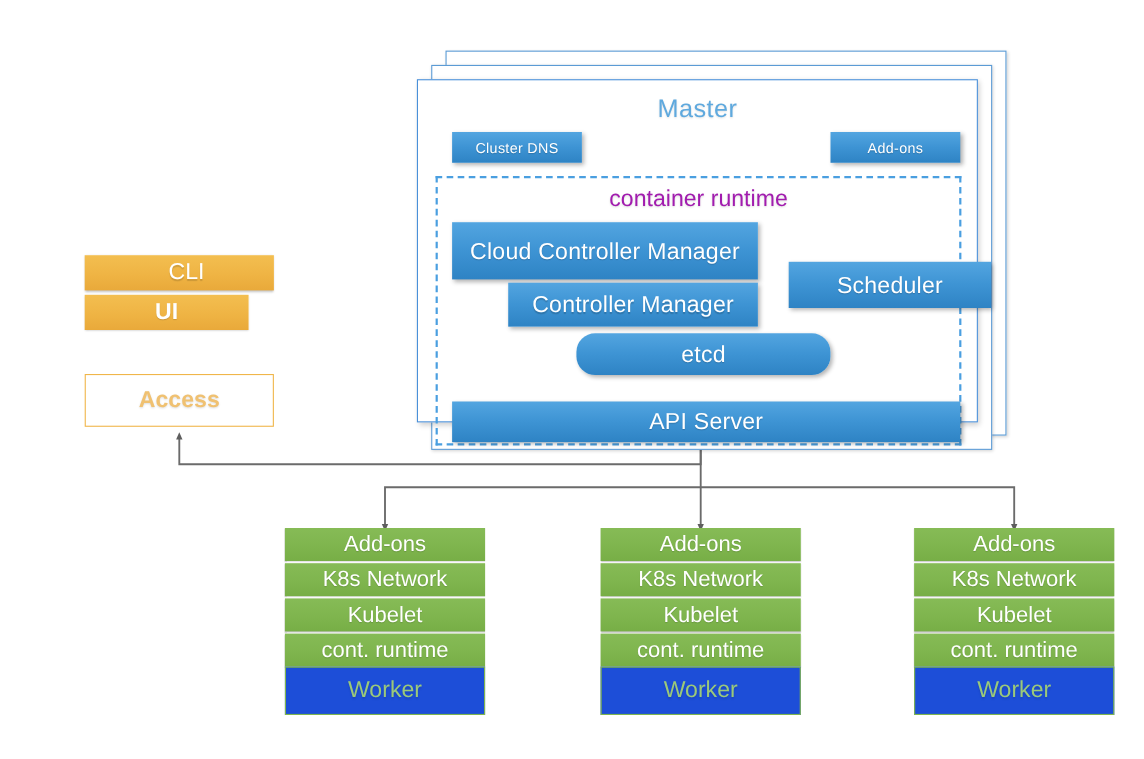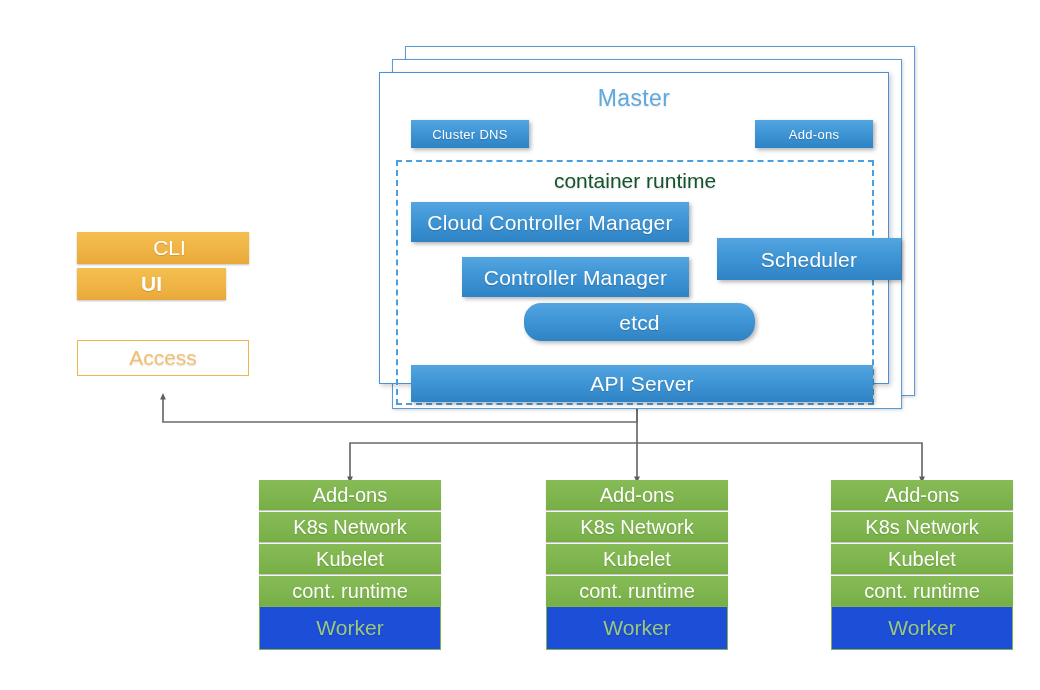--- a/index.html
+++ b/index.html
@@ -49,21 +49,21 @@
   
   .runtime-box {
     border: 2px dashed #4A9FE0;
     background: transparent;
   }
   .runtime-title {
     position: absolute;
     left: 0; right: 0;
     top: 7px;
     text-align: center;
-    color: #14532d;
+    color: #a21caf;
     font-size: 21px;
     text-shadow: 0 1px 2px rgba(0,0,0,0.15);
   }
 
   
   .blue-box {
     background: linear-gradient(to bottom, #53A5E0 0%, #3E94D4 48%, #2E83C4 100%);
     color: #ffffff;
     display: flex;
     align-items: center;
@@ -173,34 +173,34 @@
   </div>
 
   <div class="abs blue-box small" style="left:411px; top:120px; width:118px; height:28px;">Cluster DNS</div>
 
   <div class="abs blue-box small" style="left:755px; top:120px; width:118px; height:28px;">Add-ons</div>
 
   <div class="abs runtime-box" style="left:396px; top:160px; width:478px; height:245px;">
     <div class="runtime-title">container runtime</div>
   </div>
 
-  <div class="abs blue-box" style="left:411px; top:202px; width:278px; height:40px;">Cloud Controller Manager</div>
+  <div class="abs blue-box" style="left:411px; top:202px; width:278px; height:52px;">Cloud Controller Manager</div>
 
   <div class="abs blue-box" style="left:717px; top:238px; width:184px; height:42px;">Scheduler</div>
 
   <div class="abs blue-box" style="left:462px; top:257px; width:227px; height:40px;">Controller Manager</div>
 
   <div class="abs blue-box" style="left:524px; top:303px; width:231px; height:38px;border-radius:17px;">etcd</div>
 
   <div class="abs blue-box" style="left:411px; top:365px; width:462px; height:37px;text-align:center;">API Server</div>
 
   <div class="abs access-wrap" style="left:77px; top:232px; width:172px; height:164px;">
     <div class="abs orange-box" style="left:0; top:0; width:172px; height:32px;padding-left:13px;">CLI</div>
     <div class="abs orange-box" style="left:0; top:36px; width:149px; height:32px;font-weight:bold;">UI</div>
-    <div class="abs access-label" style="left:0; top:108px; width:172px; height:36px;">Access</div>
+    <div class="abs access-label" style="left:0; top:108px; width:172px; height:48px;font-weight:bold;">Access</div>
   </div>
 
   <div class="abs" style="left:259px; top:480px; width:182px; height:176px;">
     <div class="abs green-box" style="left:0; top:0; width:182px; height:30px;">Add-ons</div>
     <div class="abs green-box" style="left:0; top:32px; width:182px; height:30px;">K8s Network</div>
     <div class="abs green-box" style="left:0; top:64px; width:182px; height:30px;">Kubelet</div>
     <div class="abs green-box" style="left:0; top:96px; width:182px; height:30px;">cont. runtime</div>
     <div class="abs worker-label" style="left:0; top:126px; width:182px; height:44px;">Worker</div>
   </div>
 

